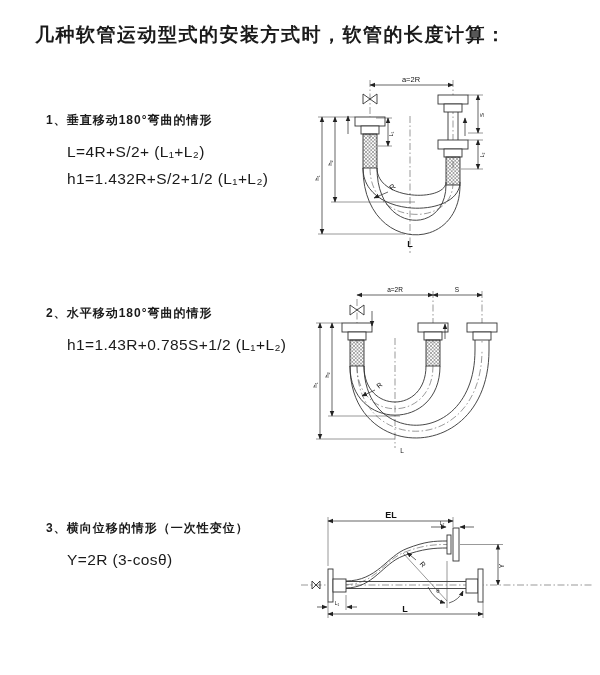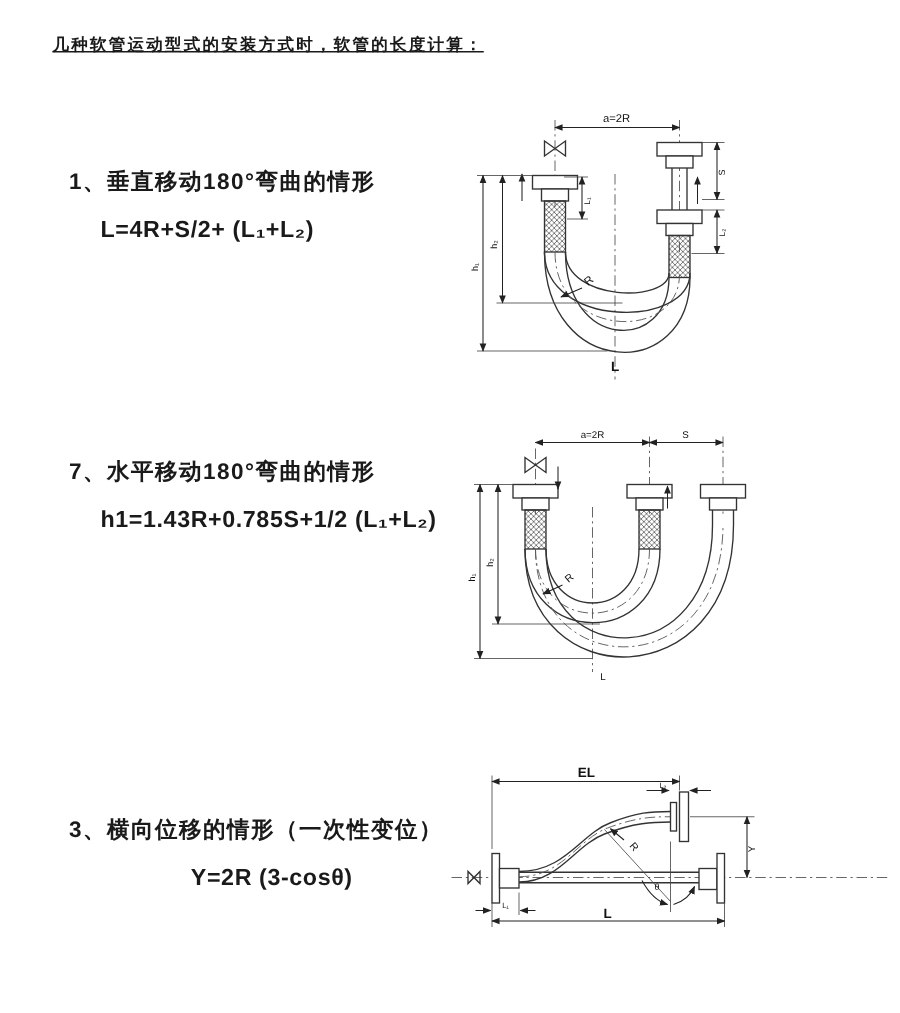--- a/index.html
+++ b/index.html
@@ -2,31 +2,31 @@
 <html><head>
 <meta charset="utf-8">
 <style>
   html,body{margin:0;padding:0;}
   body{
     width:600px;height:675px;position:relative;background:#ffffff;
     font-family:"Liberation Sans",sans-serif;color:#1a1a1a;overflow:hidden;
   }
   .title{
     position:absolute;left:35px;top:22px;
-    font-size:11px;font-weight:bold;letter-spacing:1.5px;white-space:nowrap;text-decoration:underline;
+    font-size:19px;font-weight:bold;letter-spacing:1.5px;white-space:nowrap;
   }
   .section{position:absolute;left:46px;}
-  .section .heading{font-size:15px;font-weight:bold;letter-spacing:1px;white-space:nowrap;}
+  .section .heading{font-size:12px;font-weight:bold;letter-spacing:1px;white-space:nowrap;}
   .section .formulas{margin:9px 0 0 21px;}
   .section .formula{
-    font-size:15.5px;font-weight:bold;line-height:27px;letter-spacing:.4px;white-space:nowrap;
+    font-size:15.5px;font-weight:normal;line-height:27px;letter-spacing:.4px;white-space:nowrap;
   }
   #sec1{top:112px;}
   #sec2{top:305px;}
-  #sec3{top:544px;text-align:center;}
+  #sec3{top:520px;}
   svg{position:absolute;overflow:visible;}
   #dia1{left:310px;top:68px;}
   #dia2{left:305px;top:283px;}
   #dia3{left:295px;top:500px;}
   svg text{font-family:"Liberation Sans",sans-serif;fill:#111;}
   .s{stroke:#333;stroke-width:.9;fill:none;}
   .f{stroke:#333;stroke-width:.9;fill:#fff;}
   .h{stroke:#333;stroke-width:.9;}
   .cl{stroke:#555;stroke-width:.6;fill:none;stroke-dasharray:7 2.5 1.5 2.5;}
   .x{stroke:#444;stroke-width:.55;fill:none;}
@@ -34,25 +34,26 @@
 </style>
 </head>
 <body>
 
 <div class="title">几种软管运动型式的安装方式时，软管的长度计算：</div>
 
 <div class="section" id="sec1">
   <div class="heading">1、垂直移动180°弯曲的情形</div>
   <div class="formulas">
     <div class="formula">L=4R+S/2+ (L₁+L₂)</div>
+    <div class="formula">h1=1.432R+S/2+1/2 (L₁+L₂)</div>
   </div>
 </div>
 
 <div class="section" id="sec2">
-  <div class="heading">7、水平移动180°弯曲的情形</div>
+  <div class="heading">2、水平移动180°弯曲的情形</div>
   <div class="formulas">
     <div class="formula">h1=1.43R+0.785S+1/2 (L₁+L₂)</div>
   </div>
 </div>
 
 <div class="section" id="sec3">
   <div class="heading">3、横向位移的情形（一次性变位）</div>
   <div class="formulas">
     <div class="formula">Y=2R (3-cosθ)</div>
   </div>

